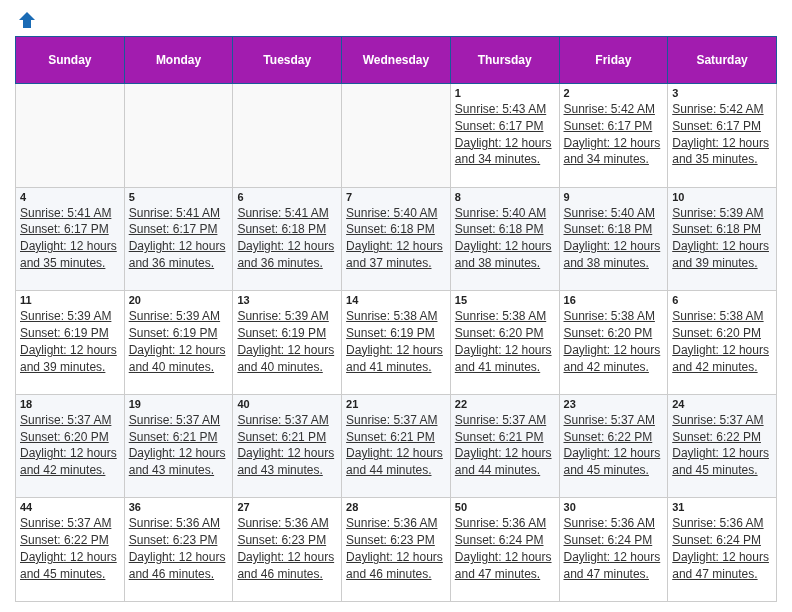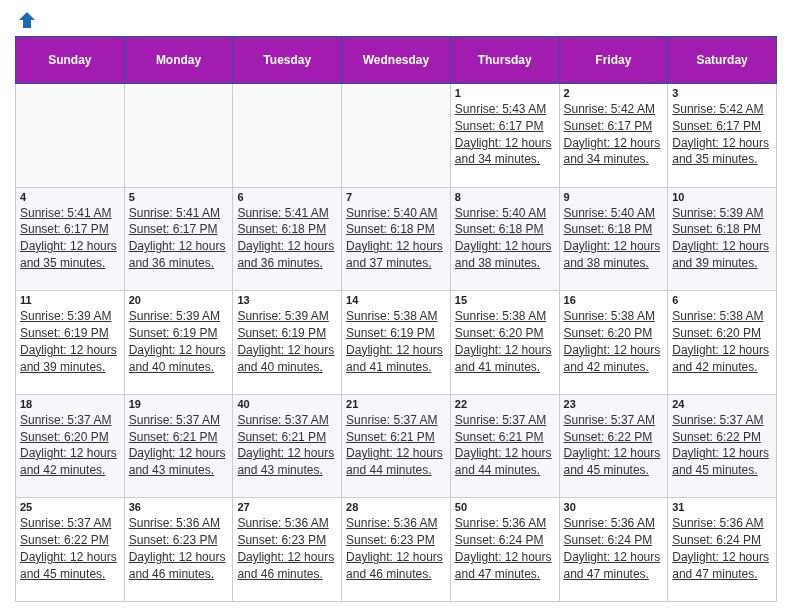--- a/index.html
+++ b/index.html
@@ -311,21 +311,21 @@
           <td>
             <span class="day-number">24</span>
             <div class="day-info" style="white-space: pre-line;">Sunrise: 5:37 AM
 Sunset: 6:22 PM
 Daylight: 12 hours
 and 45 minutes.</div>
           </td>
         </tr>
         <tr>
           <td>
-            <span class="day-number">25</span>
+            <span class="day-number">44</span>
             <div class="day-info" style="white-space: pre-line;">Sunrise: 5:37 AM
 Sunset: 6:22 PM
 Daylight: 12 hours
 and 45 minutes.</div>
           </td>
           <td>
             <span class="day-number">36</span>
             <div class="day-info" style="white-space: pre-line;">Sunrise: 5:36 AM
 Sunset: 6:23 PM
 Daylight: 12 hours

